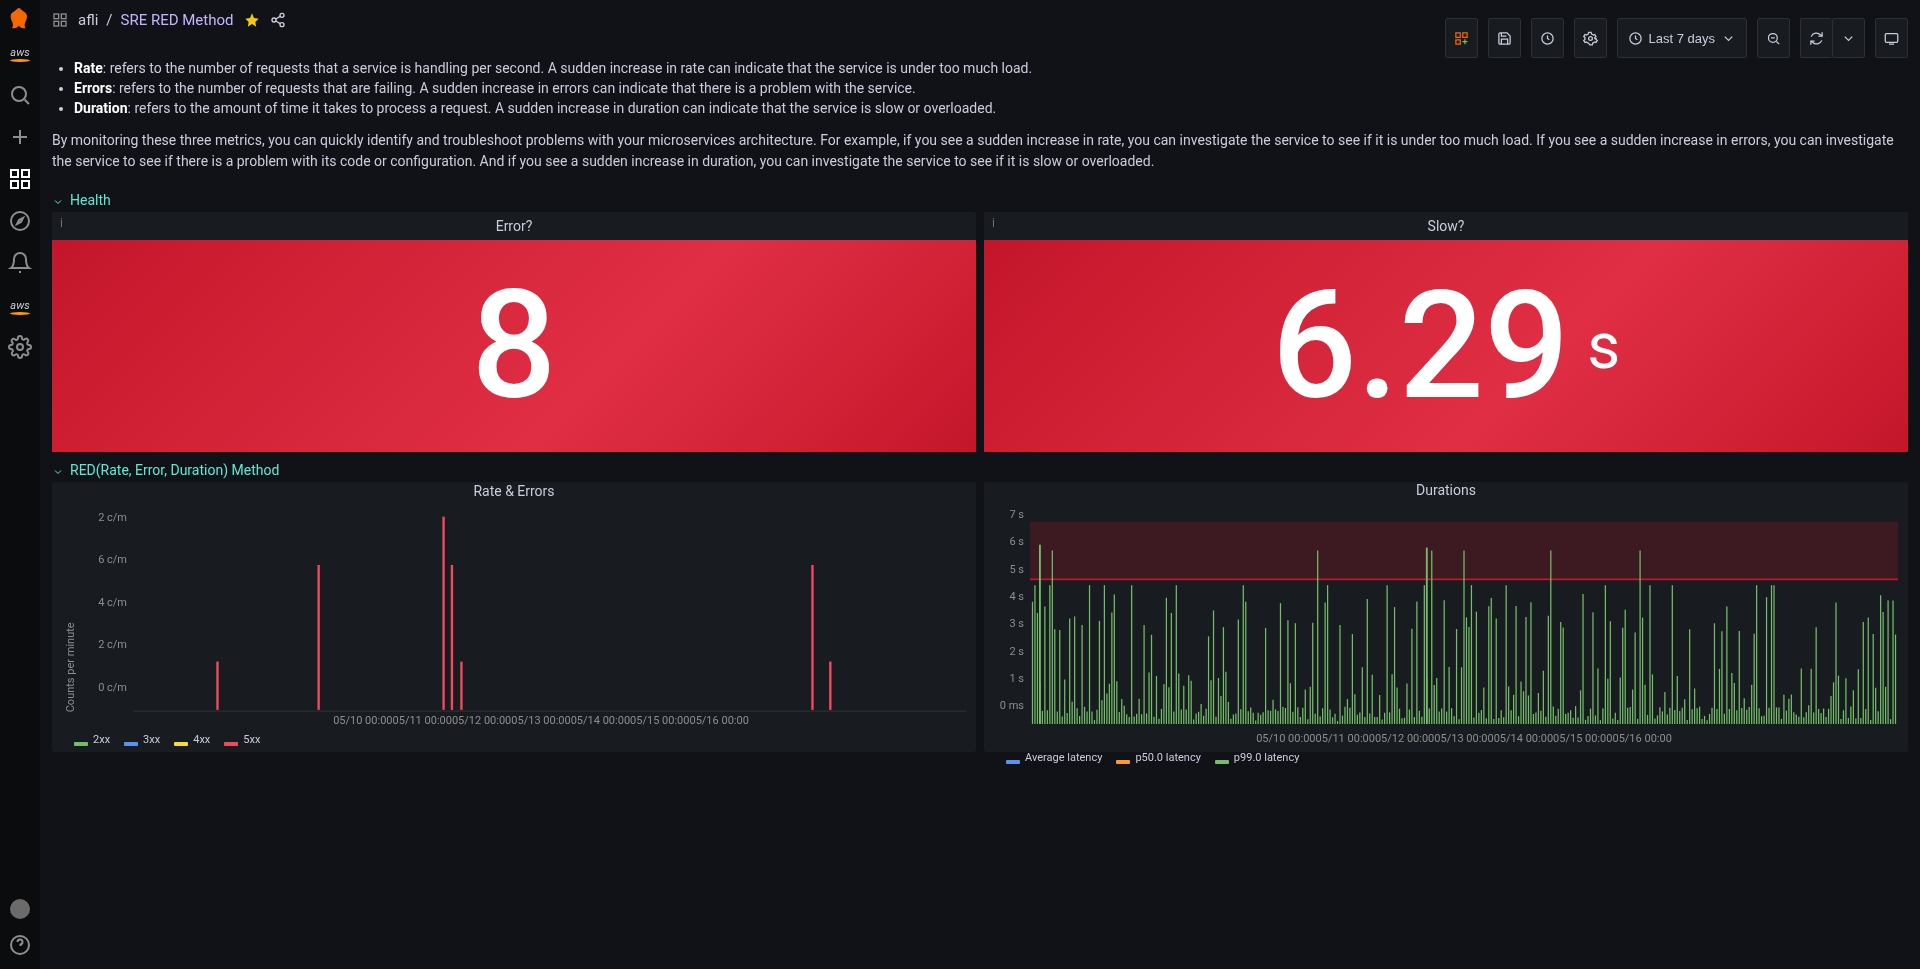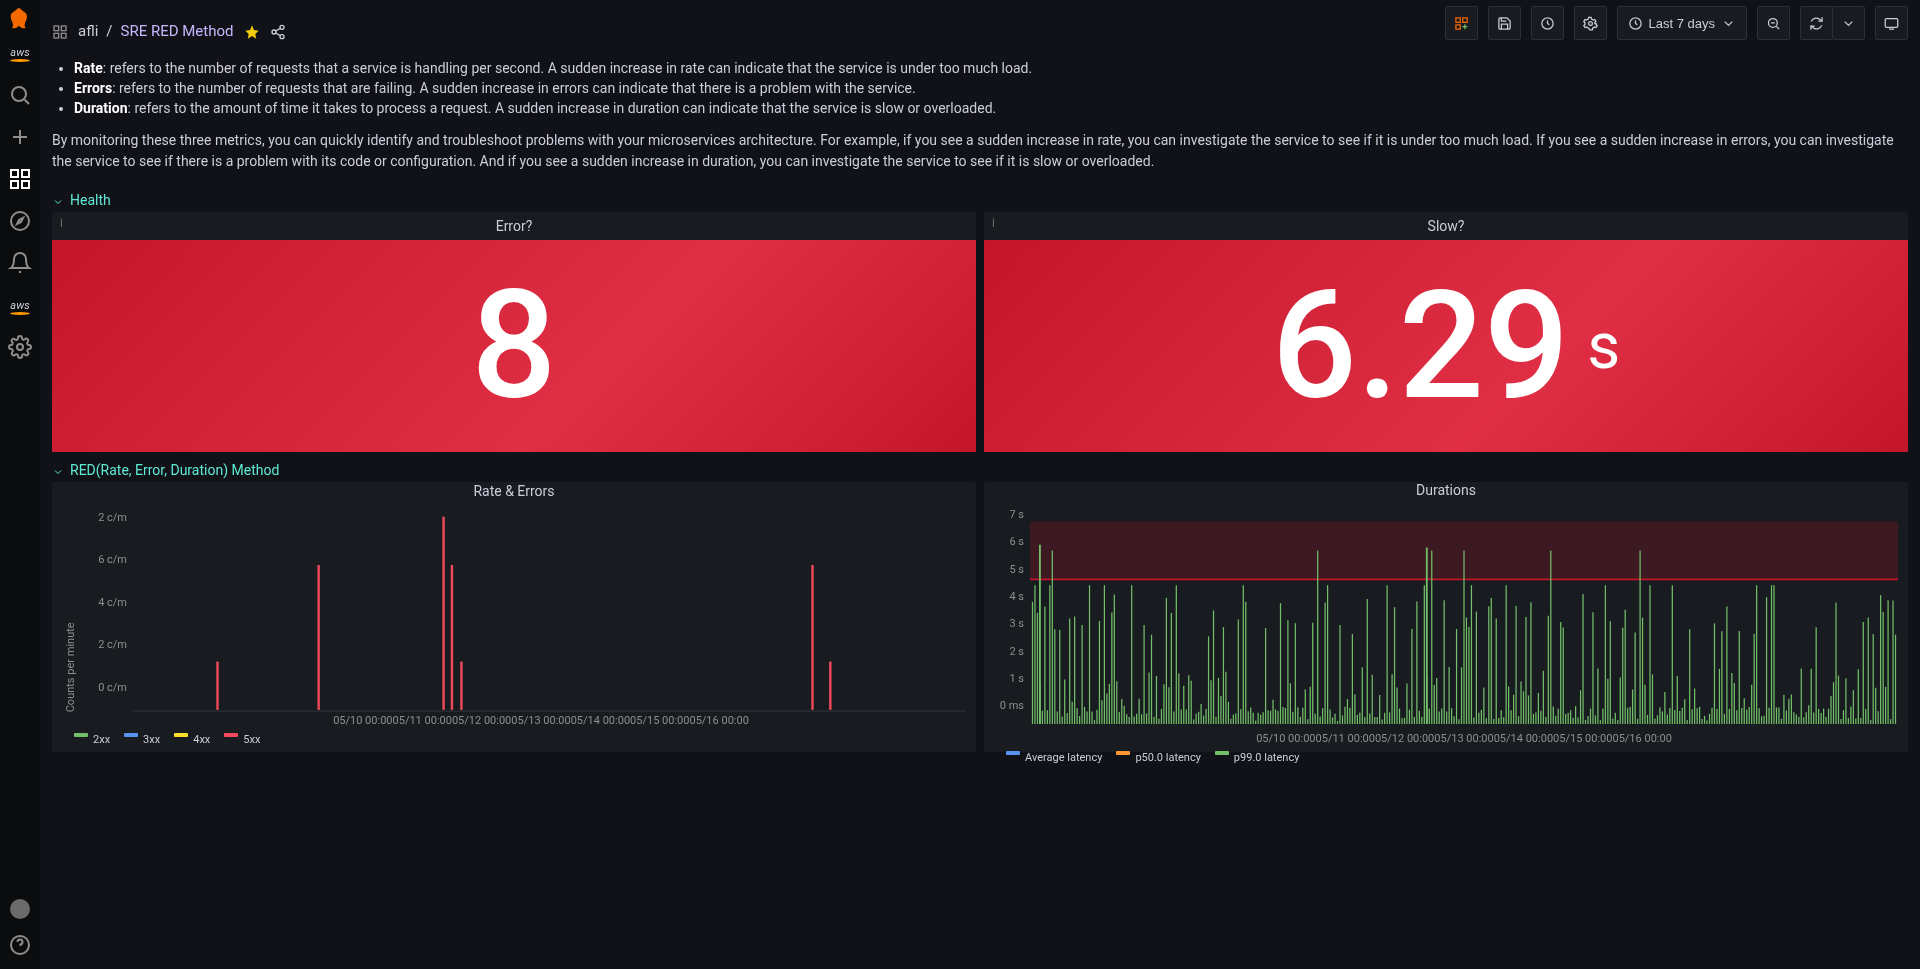--- a/index.html
+++ b/index.html
@@ -28,27 +28,27 @@
 .sidebar .aws-text::after{content:"";position:absolute;left:0;right:0;bottom:-3px;height:3px;background:#ff9900;border-radius:50%;}
 .sidebar .nav-list { display:flex; flex-direction:column; gap:18px; margin-top:10px; align-items:center;}
 .sidebar .nav-item { color:#8e8e8e; cursor:pointer; width:24px; height:24px; display:flex; align-items:center; justify-content:center;}
 .sidebar .nav-item.active { color:#fff; }
 .sidebar .bottom { position:absolute; bottom:12px; display:flex; flex-direction:column; gap:14px; align-items:center;}
 .avatar { width:20px;height:20px;border-radius:50%;background:#6b6b6b;}
 
 
 .main { flex:1; display:flex; flex-direction:column; min-width:0;}
 .topbar {
-  height:40px; display:flex; align-items:flex-end; padding:0 12px; gap:10px;
+  height:40px; display:flex; align-items:center; padding:0 12px; gap:10px;
 }
 .breadcrumb { display:flex; align-items:center; gap:8px; font-size:15px; color:#ccccdc;}
 .breadcrumb .folder-link { color:#ccccdc; }
 .breadcrumb .dash-title { color:#c4b5fd; }
 .tb-spacer { flex:1; }
-.tb-btn { height:34px; min-width:28px; padding:0 8px; border:1px solid #2c2f34; background:#181b1f; color:#ccccdc; display:flex; align-items:center; justify-content:center; gap:6px; border-radius:2px; cursor:pointer; font-size:13px;margin-top:36px;}
+.tb-btn { height:40px; min-width:28px; padding:0 8px; border:1px solid #2c2f34; background:#181b1f; color:#ccccdc; display:flex; align-items:center; justify-content:center; gap:6px; border-radius:2px; cursor:pointer; font-size:13px;margin-top:36px;}
 .tb-btn.wide{padding:0 10px;}
 .tb-group{display:flex;}
 .tb-group .tb-btn:not(:last-child){border-right:none;}
 .tb-btn svg{width:15px;height:15px;}
 
 
 .content { flex:1; padding:0 12px 12px 12px; overflow:auto;}
 .intro { padding:6px 0 14px 0; }
 .intro .blue-link { color:#6ea9ff; border-left:3px solid #6ea9ff; padding-left:10px; font-size:16px; display:inline-block;}
 .intro ul { margin:14px 0 14px 22px; }
@@ -72,21 +72,21 @@
 .chart-panel { height:270px; }
 .chart-body { flex:1; padding:6px 10px 2px 10px; display:flex; flex-direction:column;}
 .chart-area { flex:1; display:flex; }
 .y-axis { width:54px; display:flex; flex-direction:column; justify-content:space-between; align-items:flex-end; padding:4px 6px 18px 0; font-size:11px; color:#8e8e8e;}
 .y-axis-label { writing-mode:vertical-rl; transform:rotate(180deg); font-size:11px; color:#8e8e8e; padding:0 2px;}
 .y-axis-wrap{display:flex;}
 .plot { flex:1; position:relative; }
 .plot svg{width:100%;height:100%;}
 .x-axis { display:flex; justify-content:center; font-size:11px; color:#8e8e8e; padding:2px 0 4px 54px;}
 .legend { display:flex; gap:14px; font-size:11px; color:#ccccdc; padding:2px 0 4px 12px; flex-wrap:wrap;}
-.legend-item{display:flex;align-items:flex-start;gap:5px;}
+.legend-item{display:flex;align-items:flex-end;gap:5px;}
 .legend-swatch{width:14px;height:4px;border-radius:1px;}
 
 
 .icon svg{width:16px;height:16px;display:block;}
 .star{color:#f2cc0c;}
 </style>
 </head>
 <body>
 
 <div class="app">

